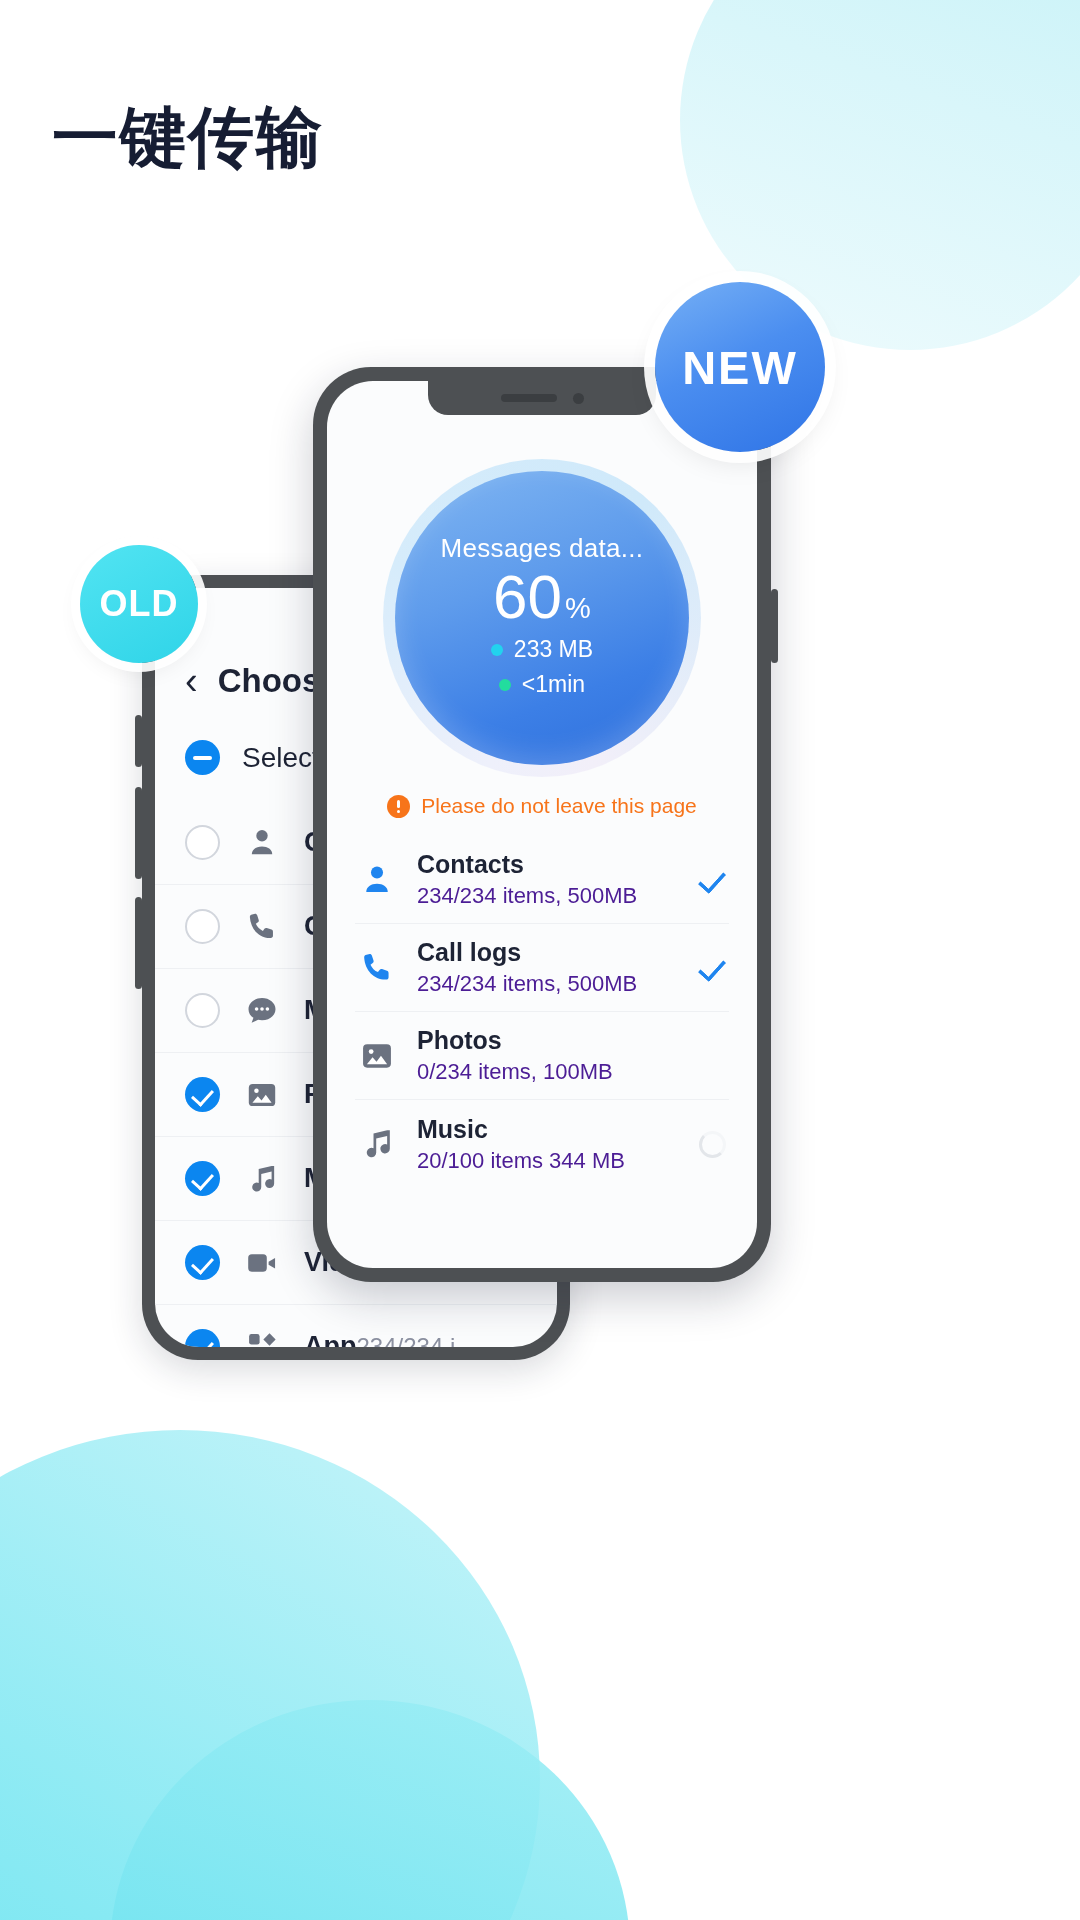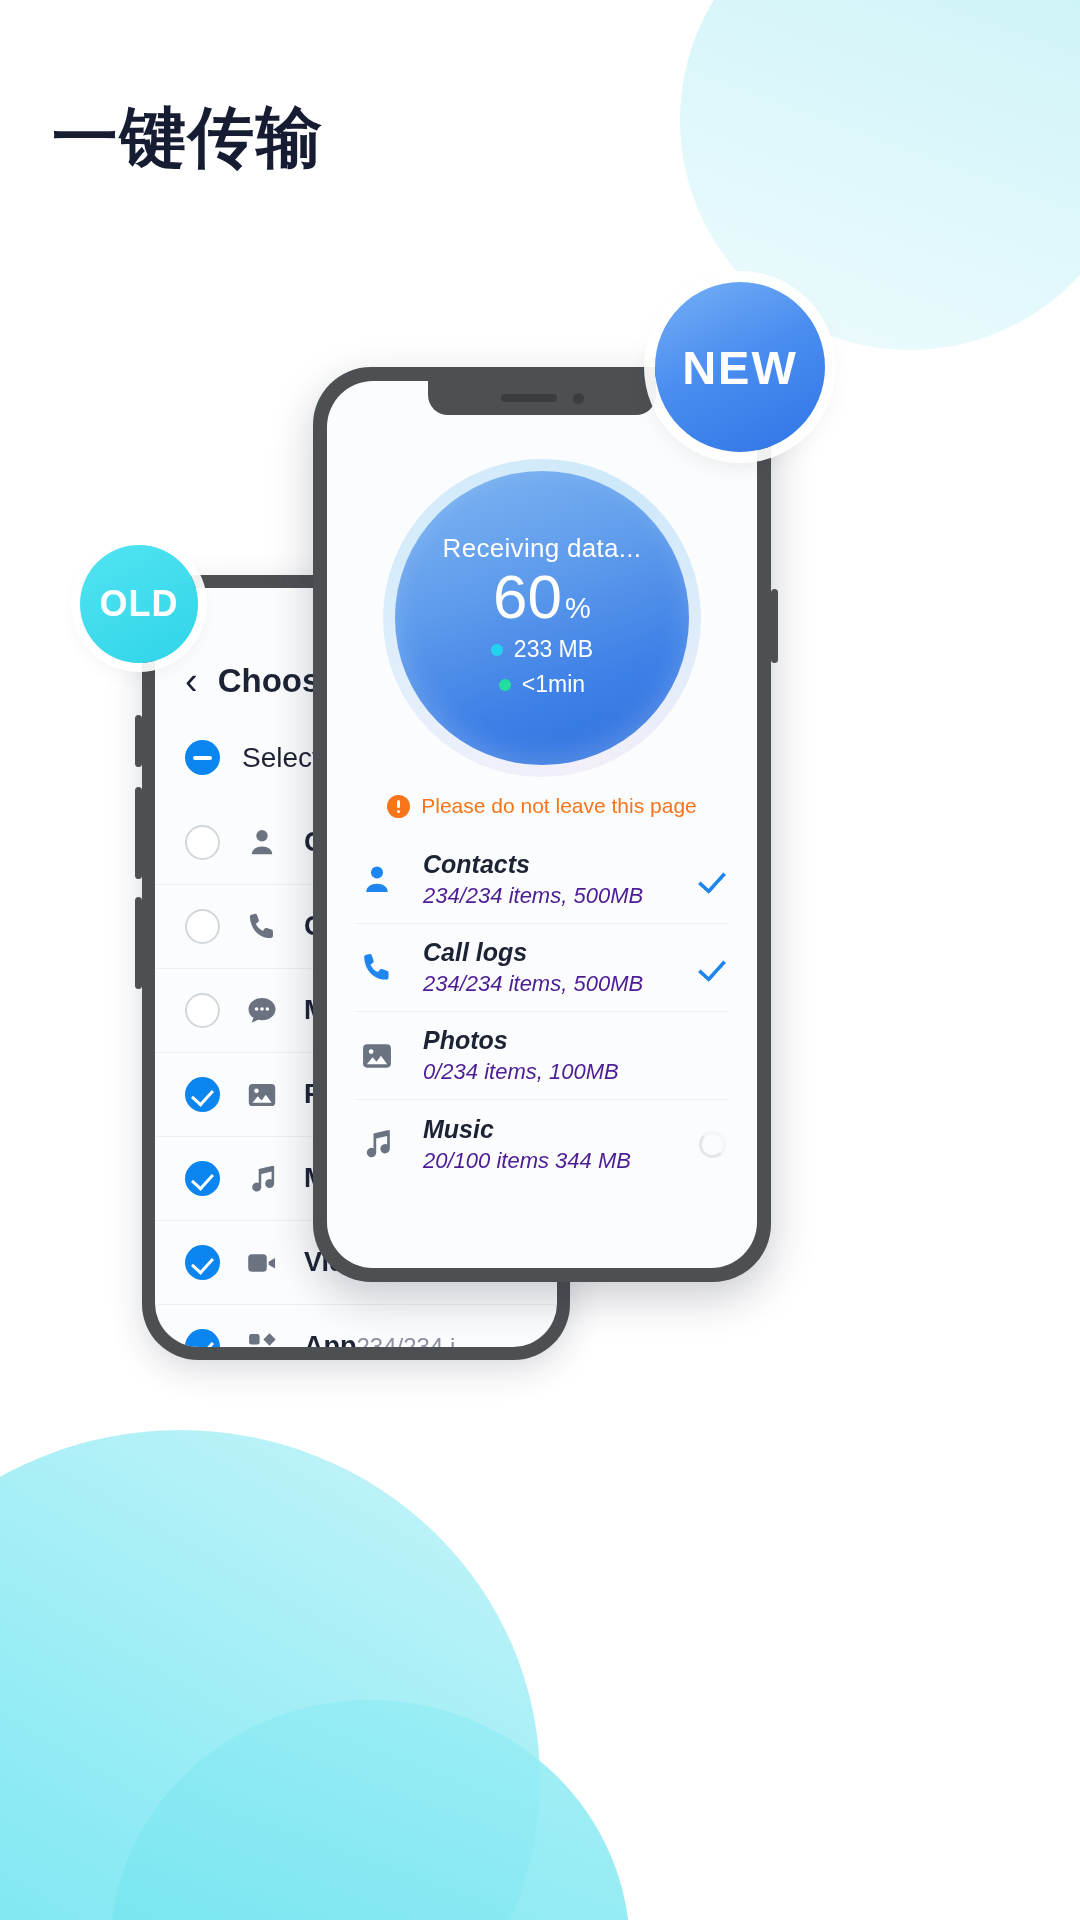--- a/index.html
+++ b/index.html
@@ -181,22 +181,21 @@
     content:""; position:absolute; left:10px; top:15px; width:3px; height:3px;
     background:#fff; border-radius:50%;
   }
   #warning-text { font-size:21px; color:#f7741a; white-space:nowrap; }
 
   
   #new-list { position:absolute; left:0; right:0; top:455px; padding:0 28px; }
   .new-row {
     display:flex; align-items:center;
     height:88px; border-bottom:1px solid #eef0f3;
-    gap:24px;
-    font-style:italic;
+    gap:18px;
   }
   .new-row:last-of-type { border-bottom:none; }
   .new-row .ico { width:44px; flex:0 0 44px; display:flex; justify-content:center; }
   .new-row .txt { flex:1; min-width:0; }
   .new-row .nm { font-size:25px; font-weight:bold; color:#1d2335; }
   .new-row .sb { font-size:22px; color:#4c1d95; margin-top:4px; }
   .status { width:34px; flex:0 0 34px; display:flex; justify-content:center; }
   .tick { width:26px; height:15px; border:4px solid #1f85ef; border-top:none; border-right:none;
           transform:rotate(-48deg); border-radius:1px; }
   .spinner { width:27px; height:27px; border-radius:50%;
@@ -343,21 +342,21 @@
   <div id="new-btn-1"></div>
   <div class="screen">
     <div id="notch">
       <div id="notch-speaker"></div>
       <div id="notch-camera"></div>
     </div>
 
     <div id="progress-wrap">
       <div id="progress-ring"></div>
       <div id="progress-circle">
-        <div id="progress-label">Receiving data...</div>
+        <div id="progress-label">Messages data...</div>
         <div id="progress-value-row">
           <span id="progress-value">60</span>
           <span id="progress-unit">%</span>
         </div>
         <div class="stat-row">
           <span class="stat-dot" id="size-dot" style="background: rgb(34, 211, 238);"></span>
           <span class="stat-txt">233 MB</span>
         </div>
         <div class="stat-row">
           <span class="stat-dot" id="time-dot" style="background: rgb(34, 221, 158);"></span>

